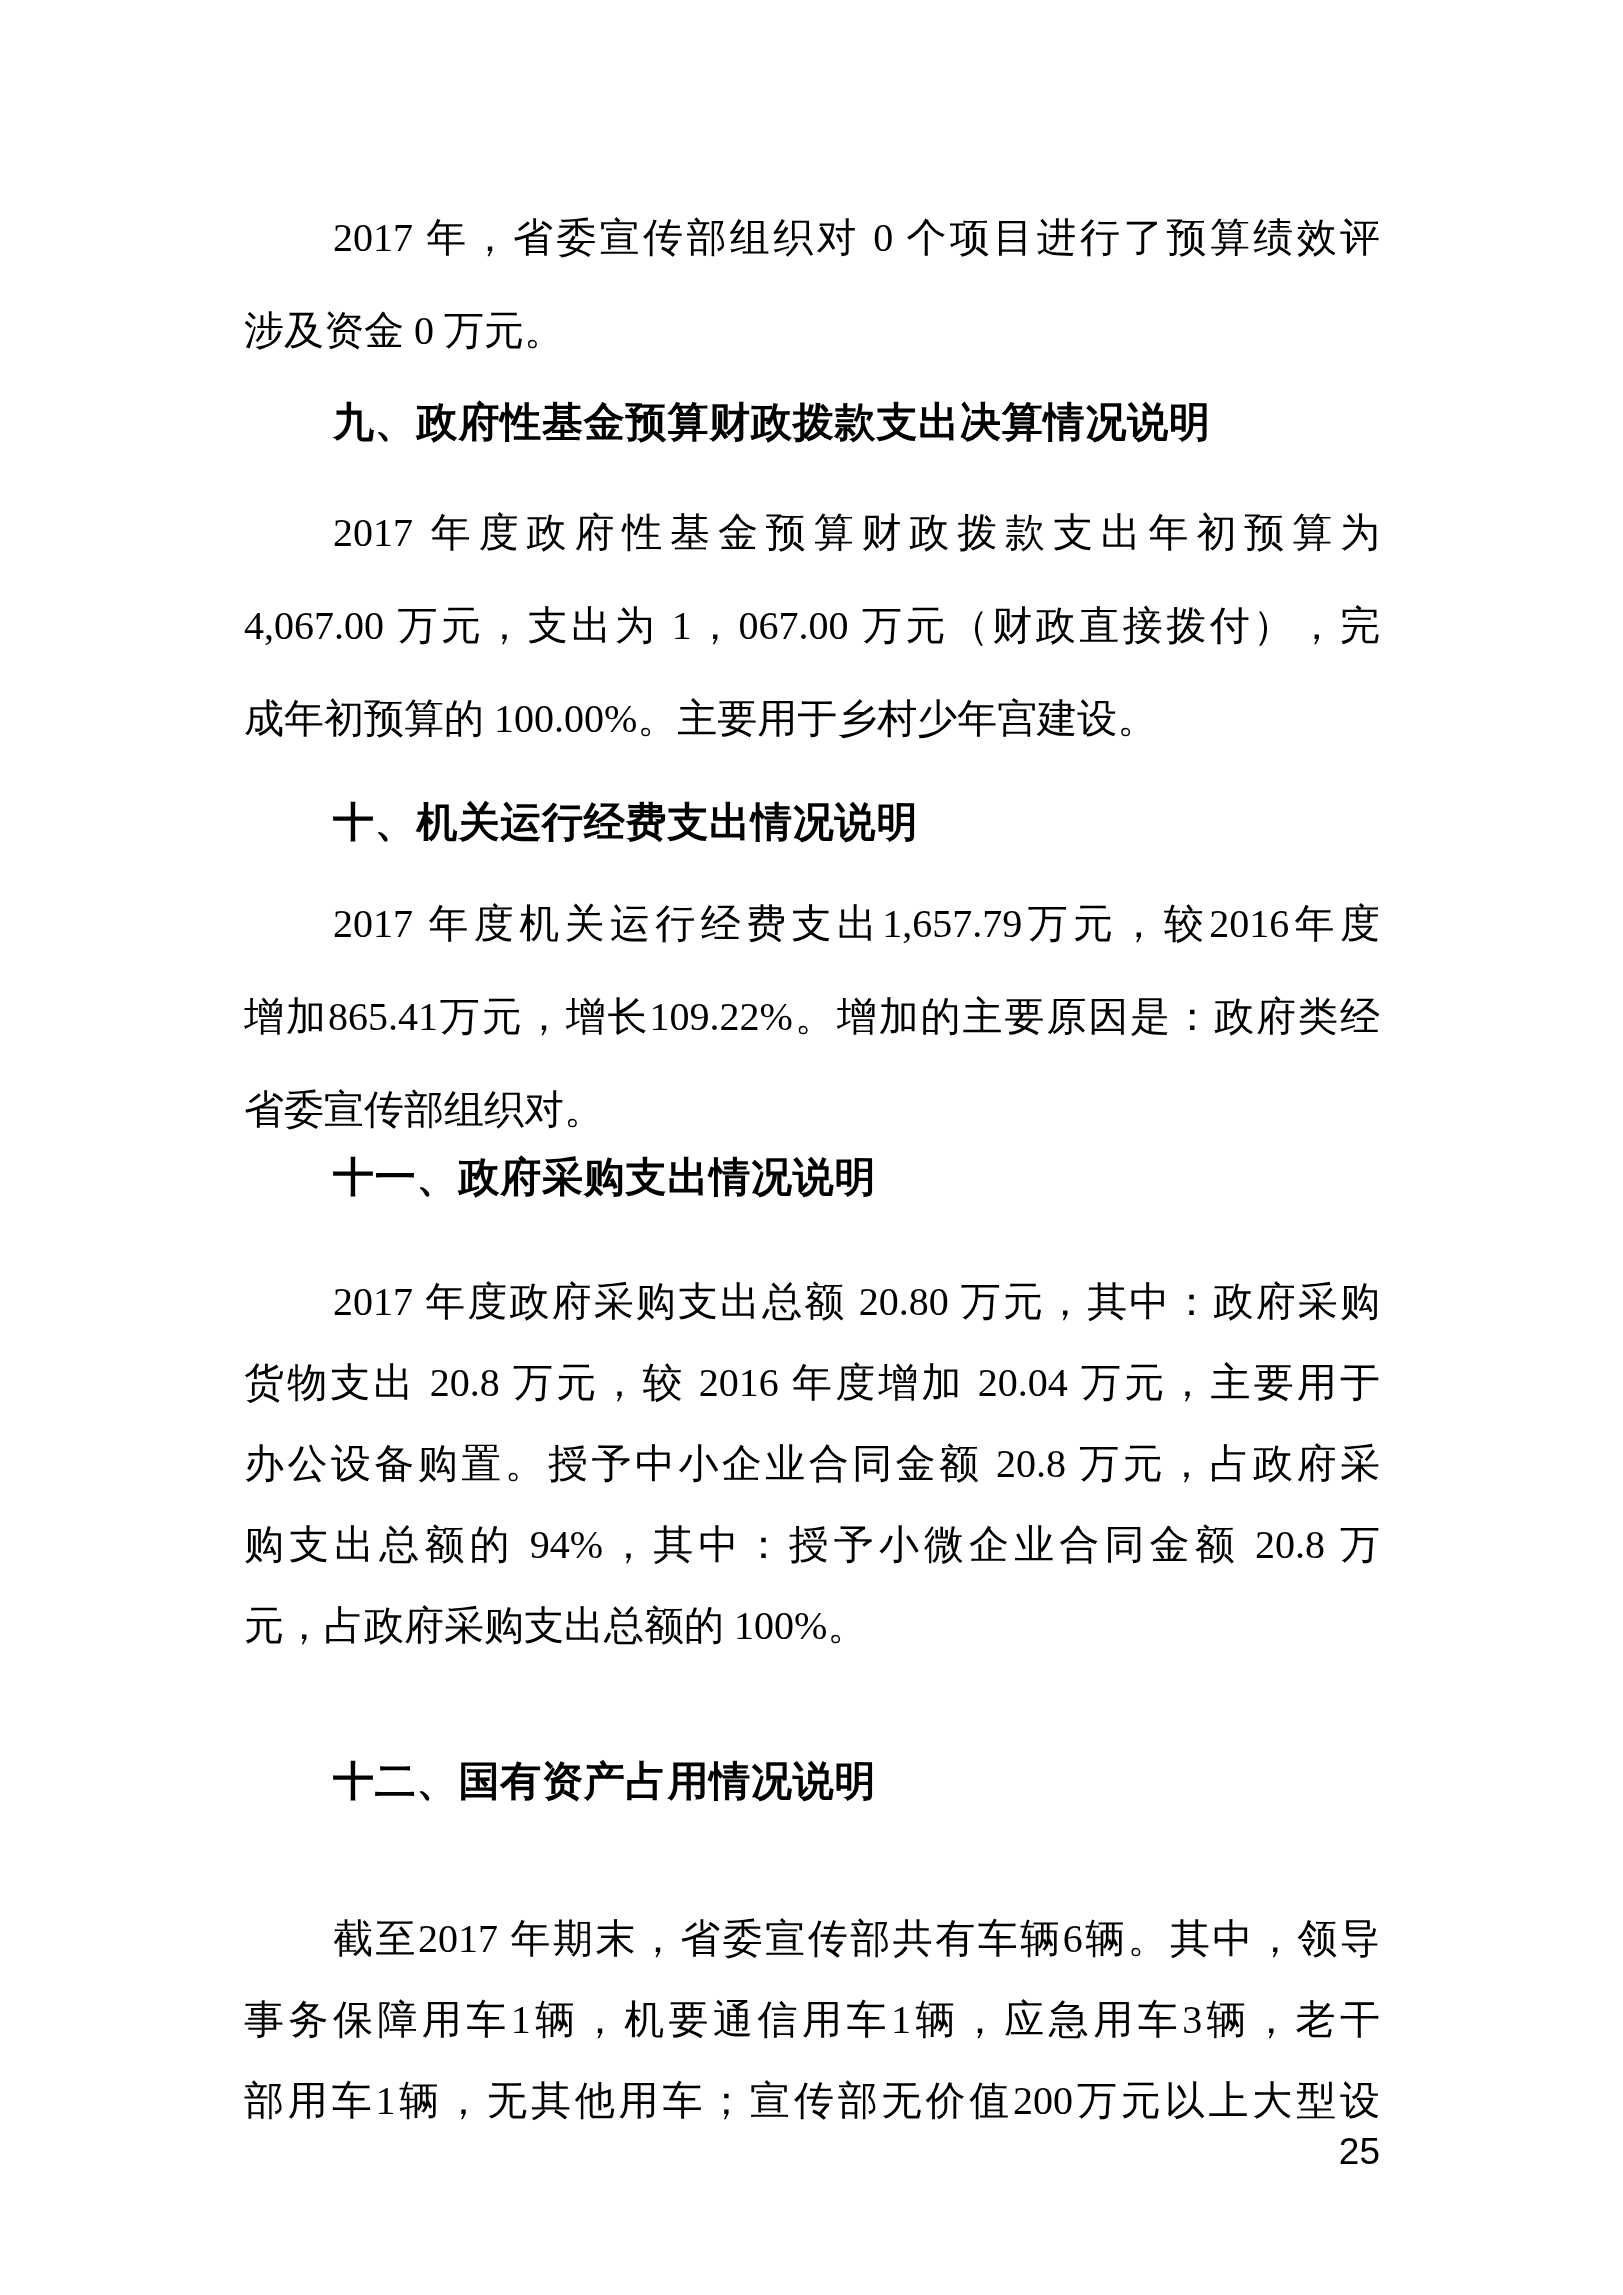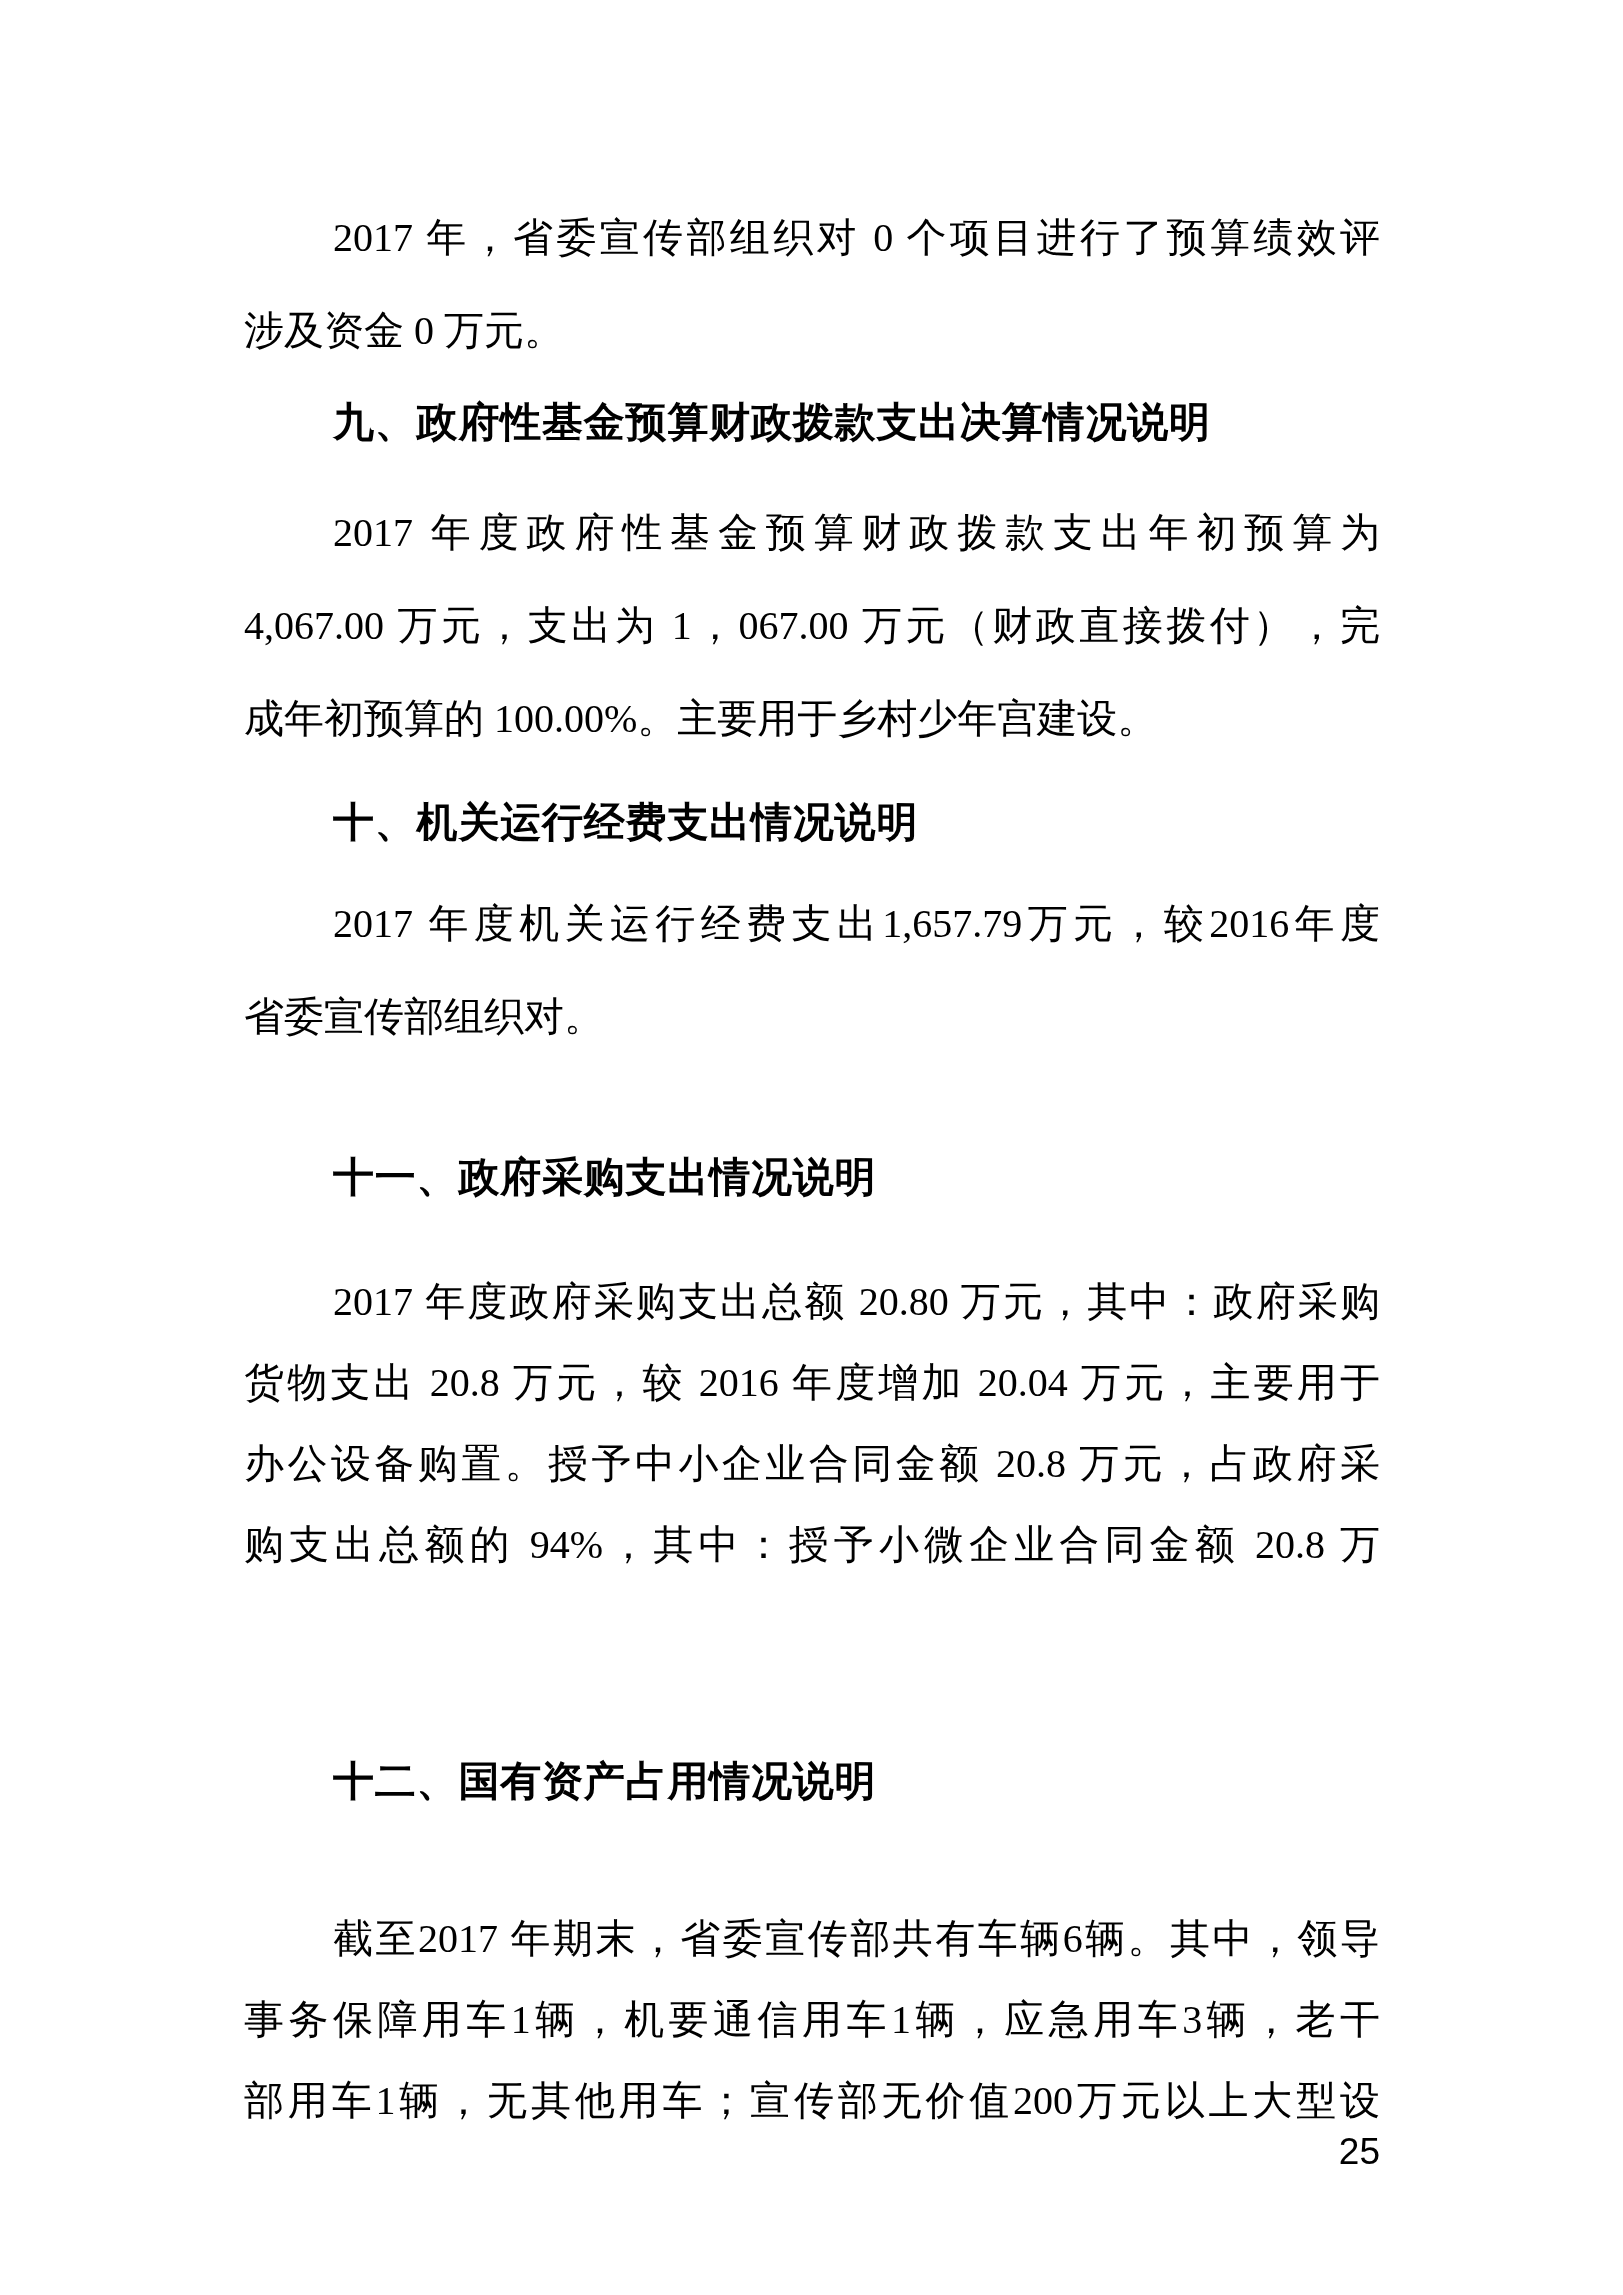--- a/index.html
+++ b/index.html
@@ -86,30 +86,32 @@
   <div class="para lh114" style="top:486px">
     <div class="line indent">2017 年度政府性基金预算财政拨款支出年初预算为</div>
     <div class="line">4,067.00 万元，支出为 1，067.00 万元（财政直接拨付），完</div>
     <div class="line last">成年初预算的 100.00%。主要用于乡村少年宫建设。</div>
   </div>
 
   <h2 class="heading" style="top:798px">十、机关运行经费支出情况说明</h2>
 
   <div class="para lh114" style="top:877px">
     <div class="line indent">2017 年度机关运行经费支出1,657.79万元，较2016年度</div>
+    <div class="line">增加865.41万元，增长109.22%。增加的主要原因是：政府类经</div>
     <div class="line last">省委宣传部组织对。</div>
   </div>
 
   <h2 class="heading" style="top:1153px">十一、政府采购支出情况说明</h2>
 
   <div class="para lh100" style="top:1261px">
     <div class="line indent">2017 年度政府采购支出总额 20.80 万元，其中：政府采购</div>
     <div class="line">货物支出 20.8 万元，较 2016 年度增加 20.04 万元，主要用于</div>
     <div class="line">办公设备购置。授予中小企业合同金额 20.8 万元，占政府采</div>
     <div class="line">购支出总额的 94%，其中：授予小微企业合同金额 20.8 万</div>
+    <div class="line last">元，占政府采购支出总额的 100%。</div>
   </div>
 
   <h2 class="heading" style="top:1757px">十二、国有资产占用情况说明</h2>
 
   <div class="para lh100" style="top:1898px">
     <div class="line indent">截至2017 年期末，省委宣传部共有车辆6辆。其中，领导</div>
     <div class="line">事务保障用车1辆，机要通信用车1辆，应急用车3辆，老干</div>
     <div class="line">部用车1辆，无其他用车；宣传部无价值200万元以上大型设</div>
   </div>
 

